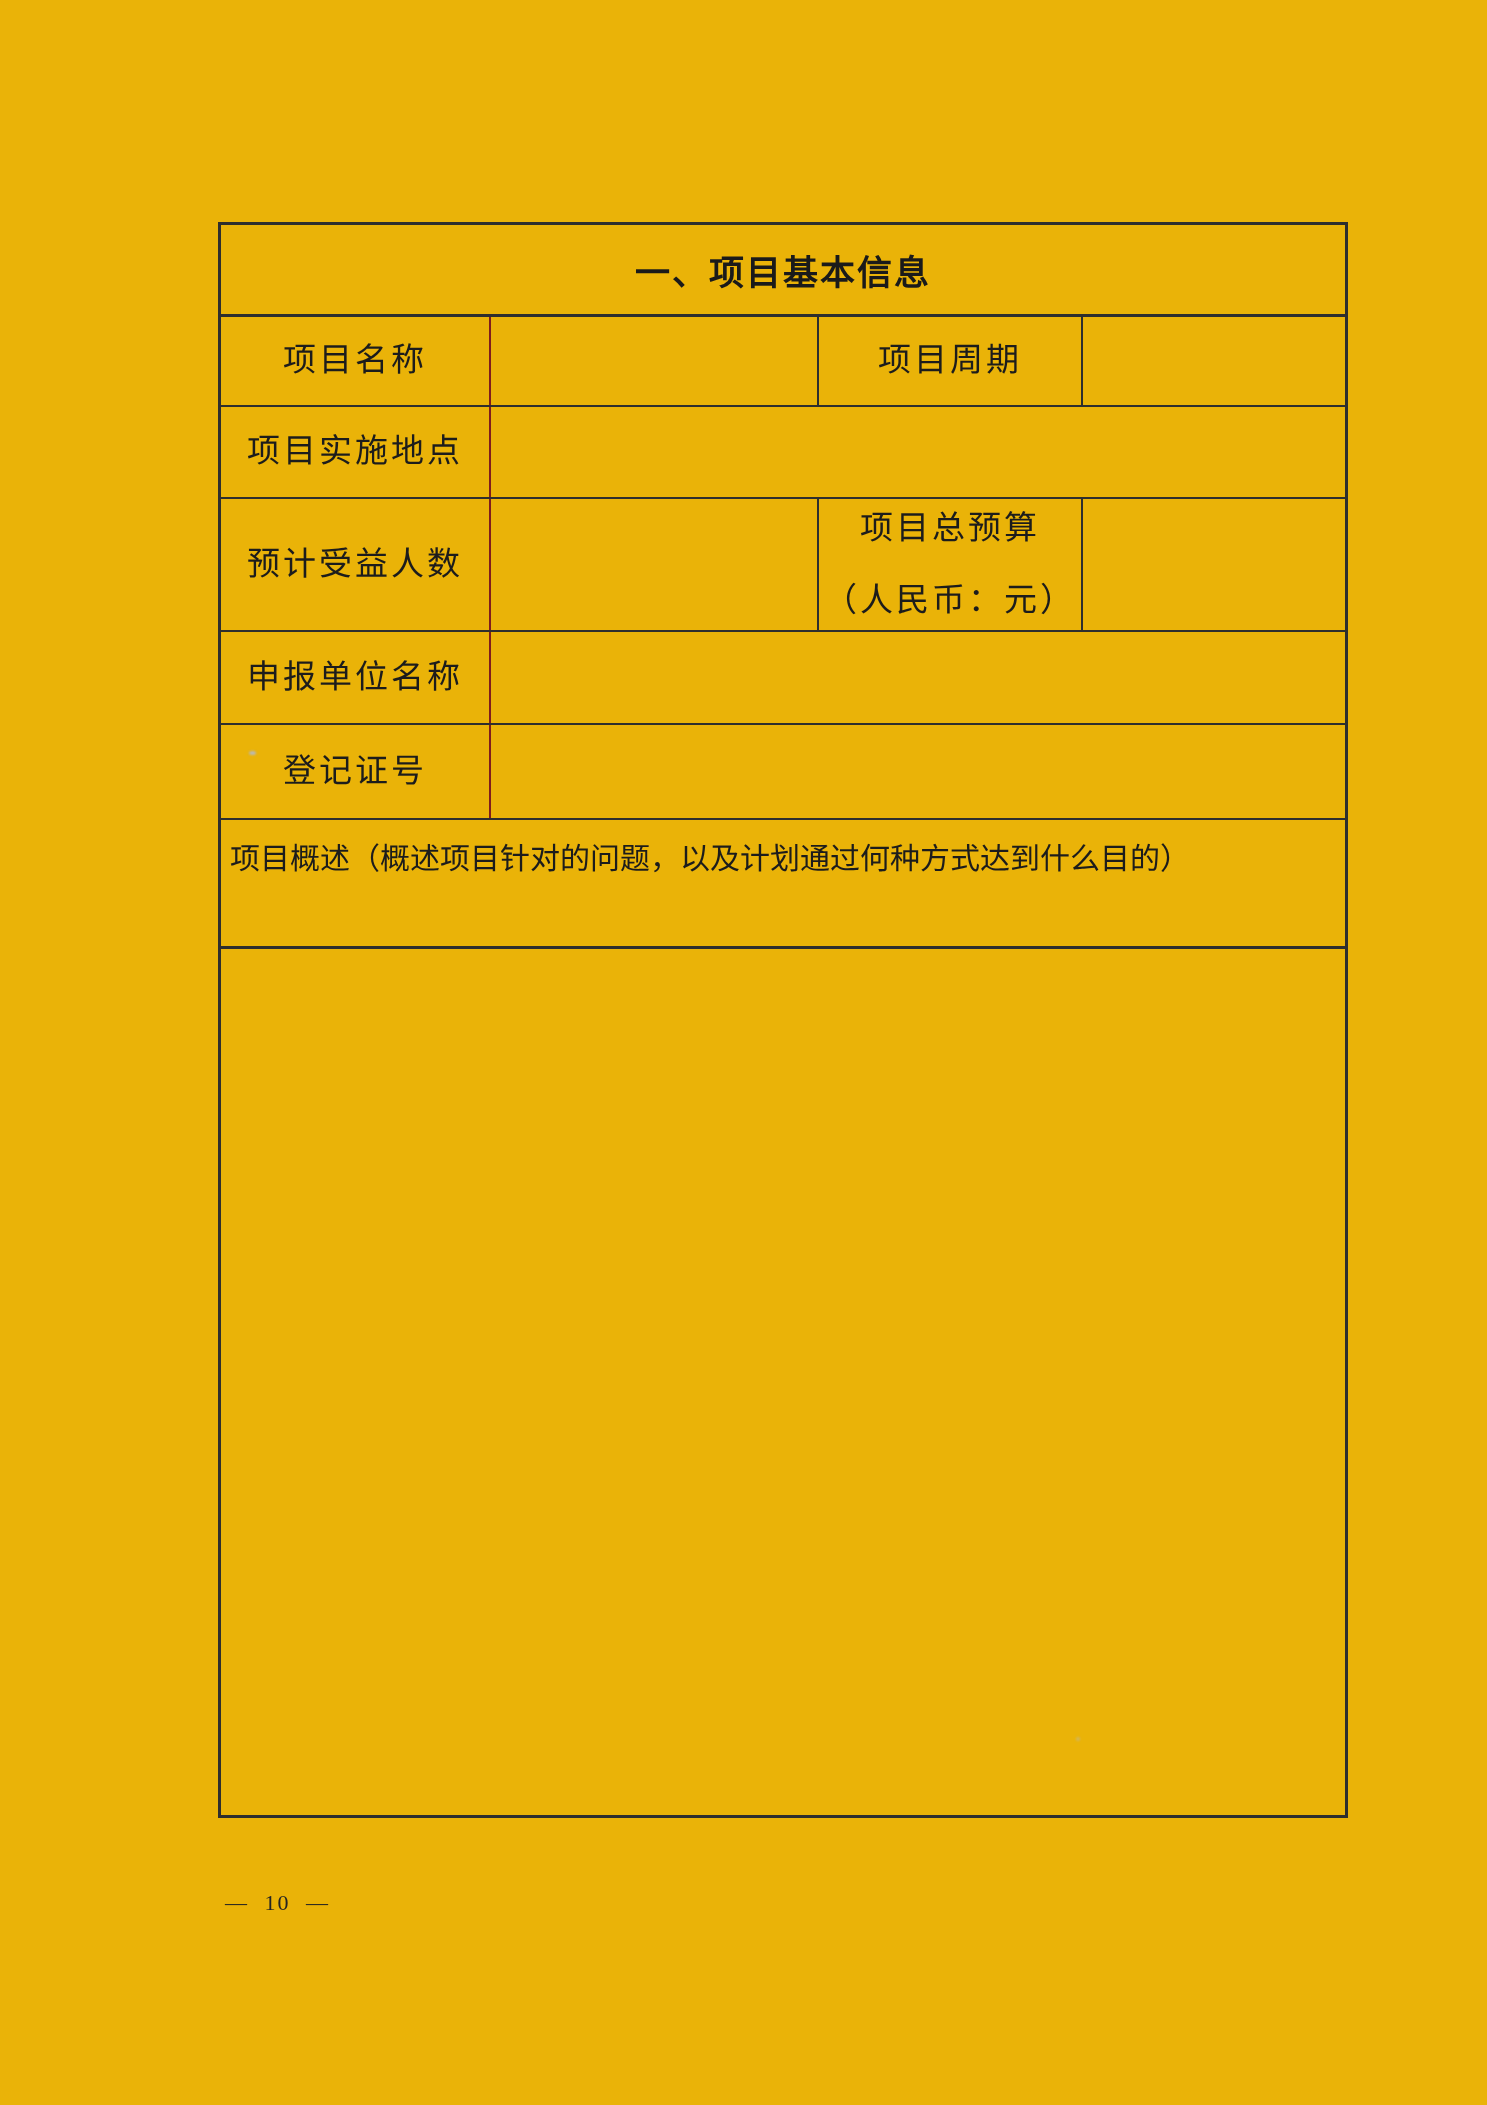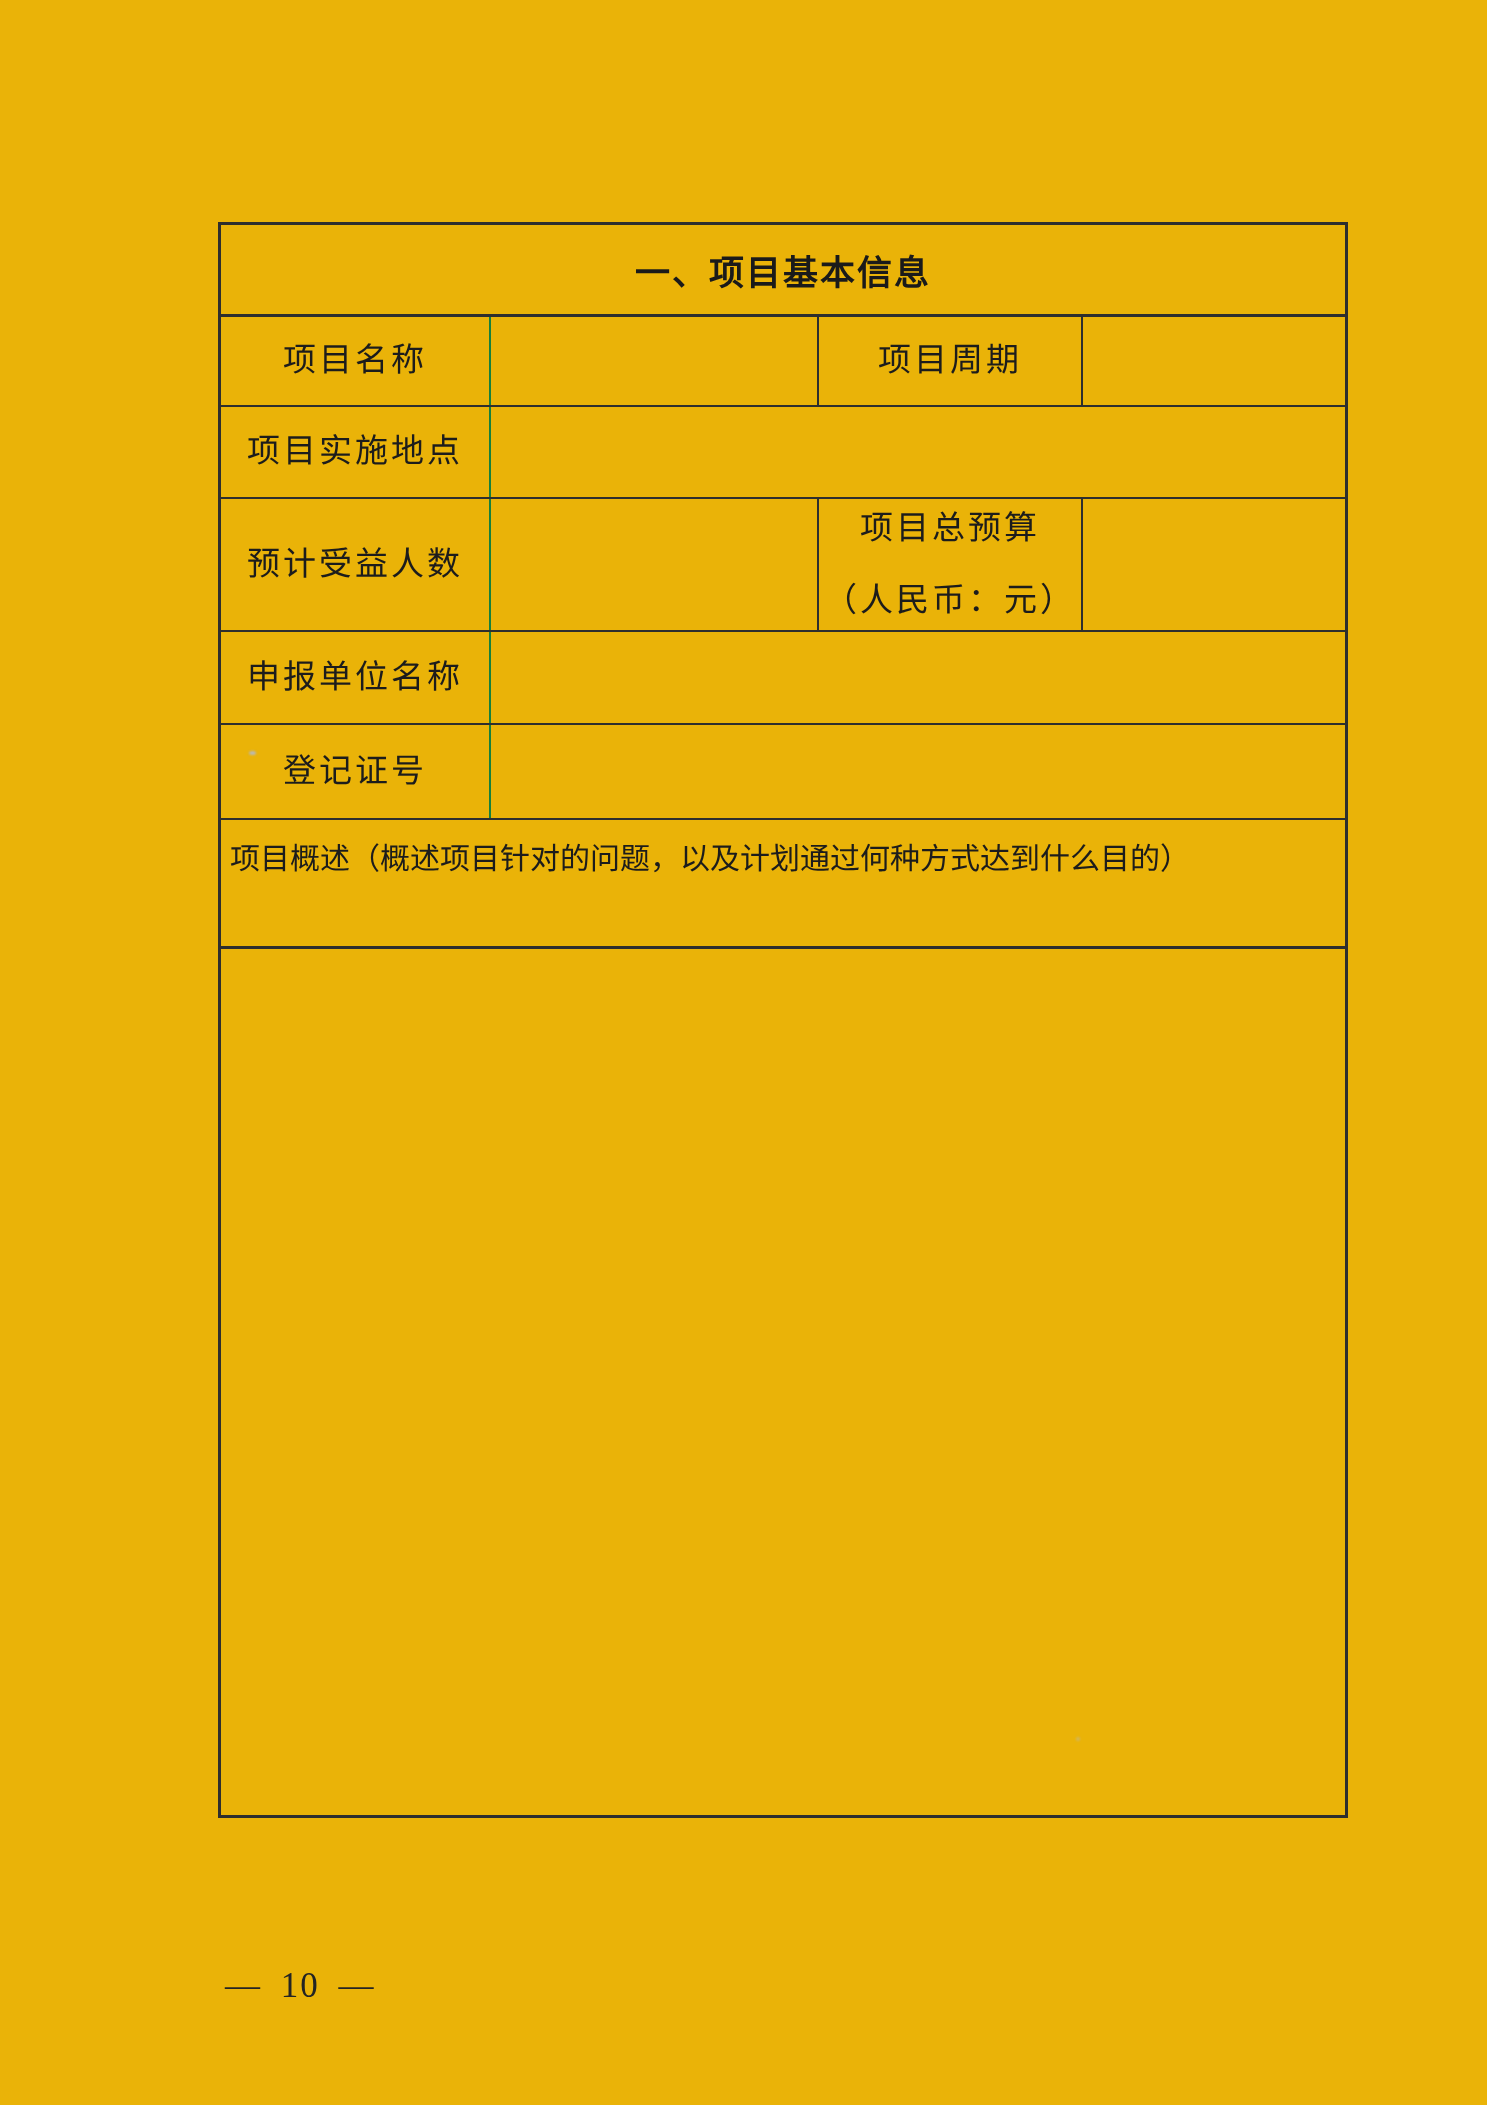--- a/index.html
+++ b/index.html
@@ -42,21 +42,21 @@
   .row-r5      { height: 95px; }
   .row-r6      { height: 129px; border-bottom-width: 3px; }
   .row-r7      { flex: 1; border-bottom: none; }
   .cell {
     box-sizing: border-box;
     display: flex;
     align-items: center;
     justify-content: center;
     overflow: hidden;
   }
-  .c1 { width: 270px; border-right: 2px solid #15803d; }
+  .c1 { width: 270px; border-right: 2px solid #7f1d1d; }
   .c2 { width: 328px; border-right: 2px solid #2e2e2e; }
   .c3 { width: 264px; border-right: 2px solid #2e2e2e; }
   .c4 { flex: 1; }
   .cmerged { flex: 1; }
   .cfull { flex: 1; }
   .title-cell {
     flex: 1;
     font-size: 35px;
     font-weight: 700;
     letter-spacing: 2px;
@@ -79,22 +79,22 @@
     padding: 19px 8px 0 9px;
     font-size: 30px;
     letter-spacing: 0;
     color: #1c1c1c;
     text-align: left;
     line-height: 1.3;
   }
   .page-number {
     position: absolute;
     left: 225px;
-    top: 1966px;
-    font-size: 35px;
+    top: 1890px;
+    font-size: 22px;
     letter-spacing: 2px;
     word-spacing: 8px;
     color: #242424;
     white-space: pre;
   }
   .speck {
     position: absolute;
     background: #b9b9b6;
     border-radius: 50%;
     filter: blur(1px);

